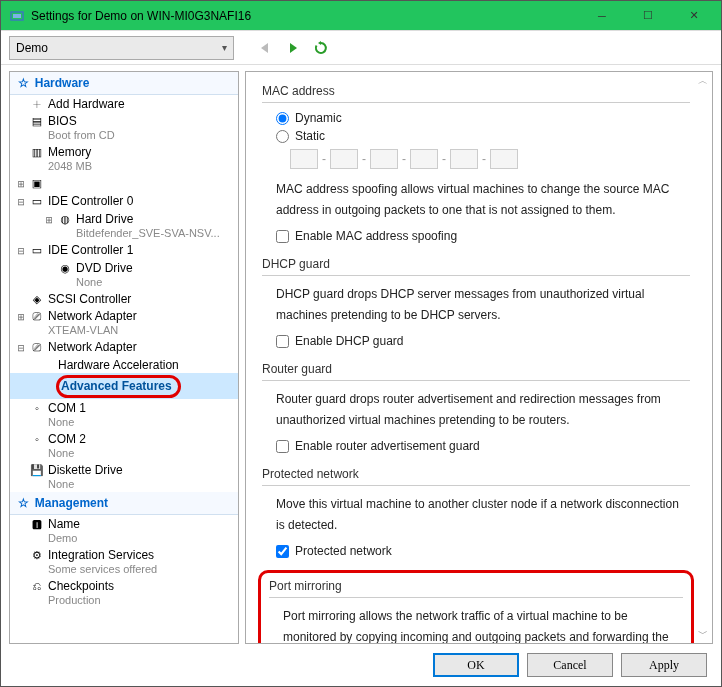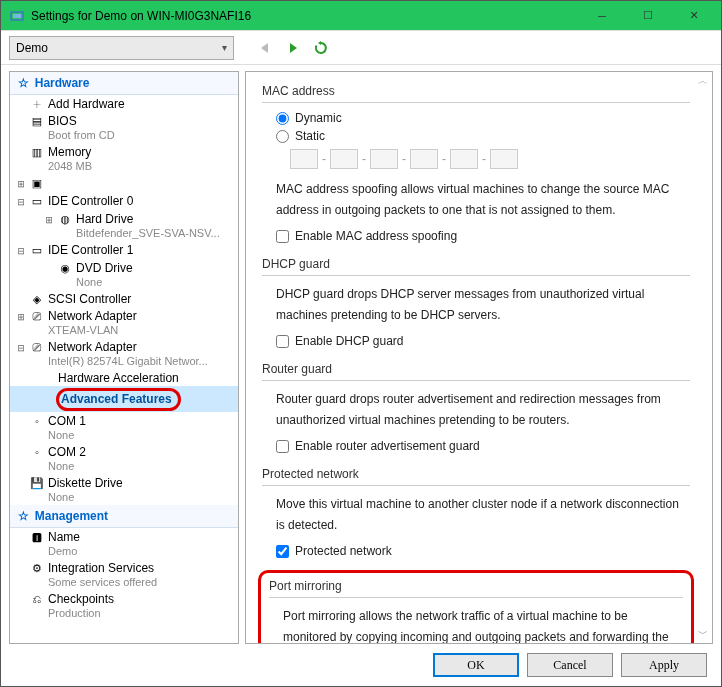--- a/index.html
+++ b/index.html
@@ -338,21 +338,20 @@
         <span class="sub">XTEAM-VLAN</span>
       </div>
     </div>
 
     <div class="tree-item">
       <span class="expand">⊟</span>
         <span class="indent0"></span>
       <span class="ticon">⎚</span>
       <div class="labels">
         <span>Network Adapter</span>
-        <span class="sub">Intel(R) 82574L Gigabit Networ...</span>
       </div>
     </div>
 
     <div class="tree-item">
       <span class="expand"></span>
         <span class="indent2"></span>
       <div class="labels">
           <span>Hardware Acceleration</span>
         </div>
     </div>

